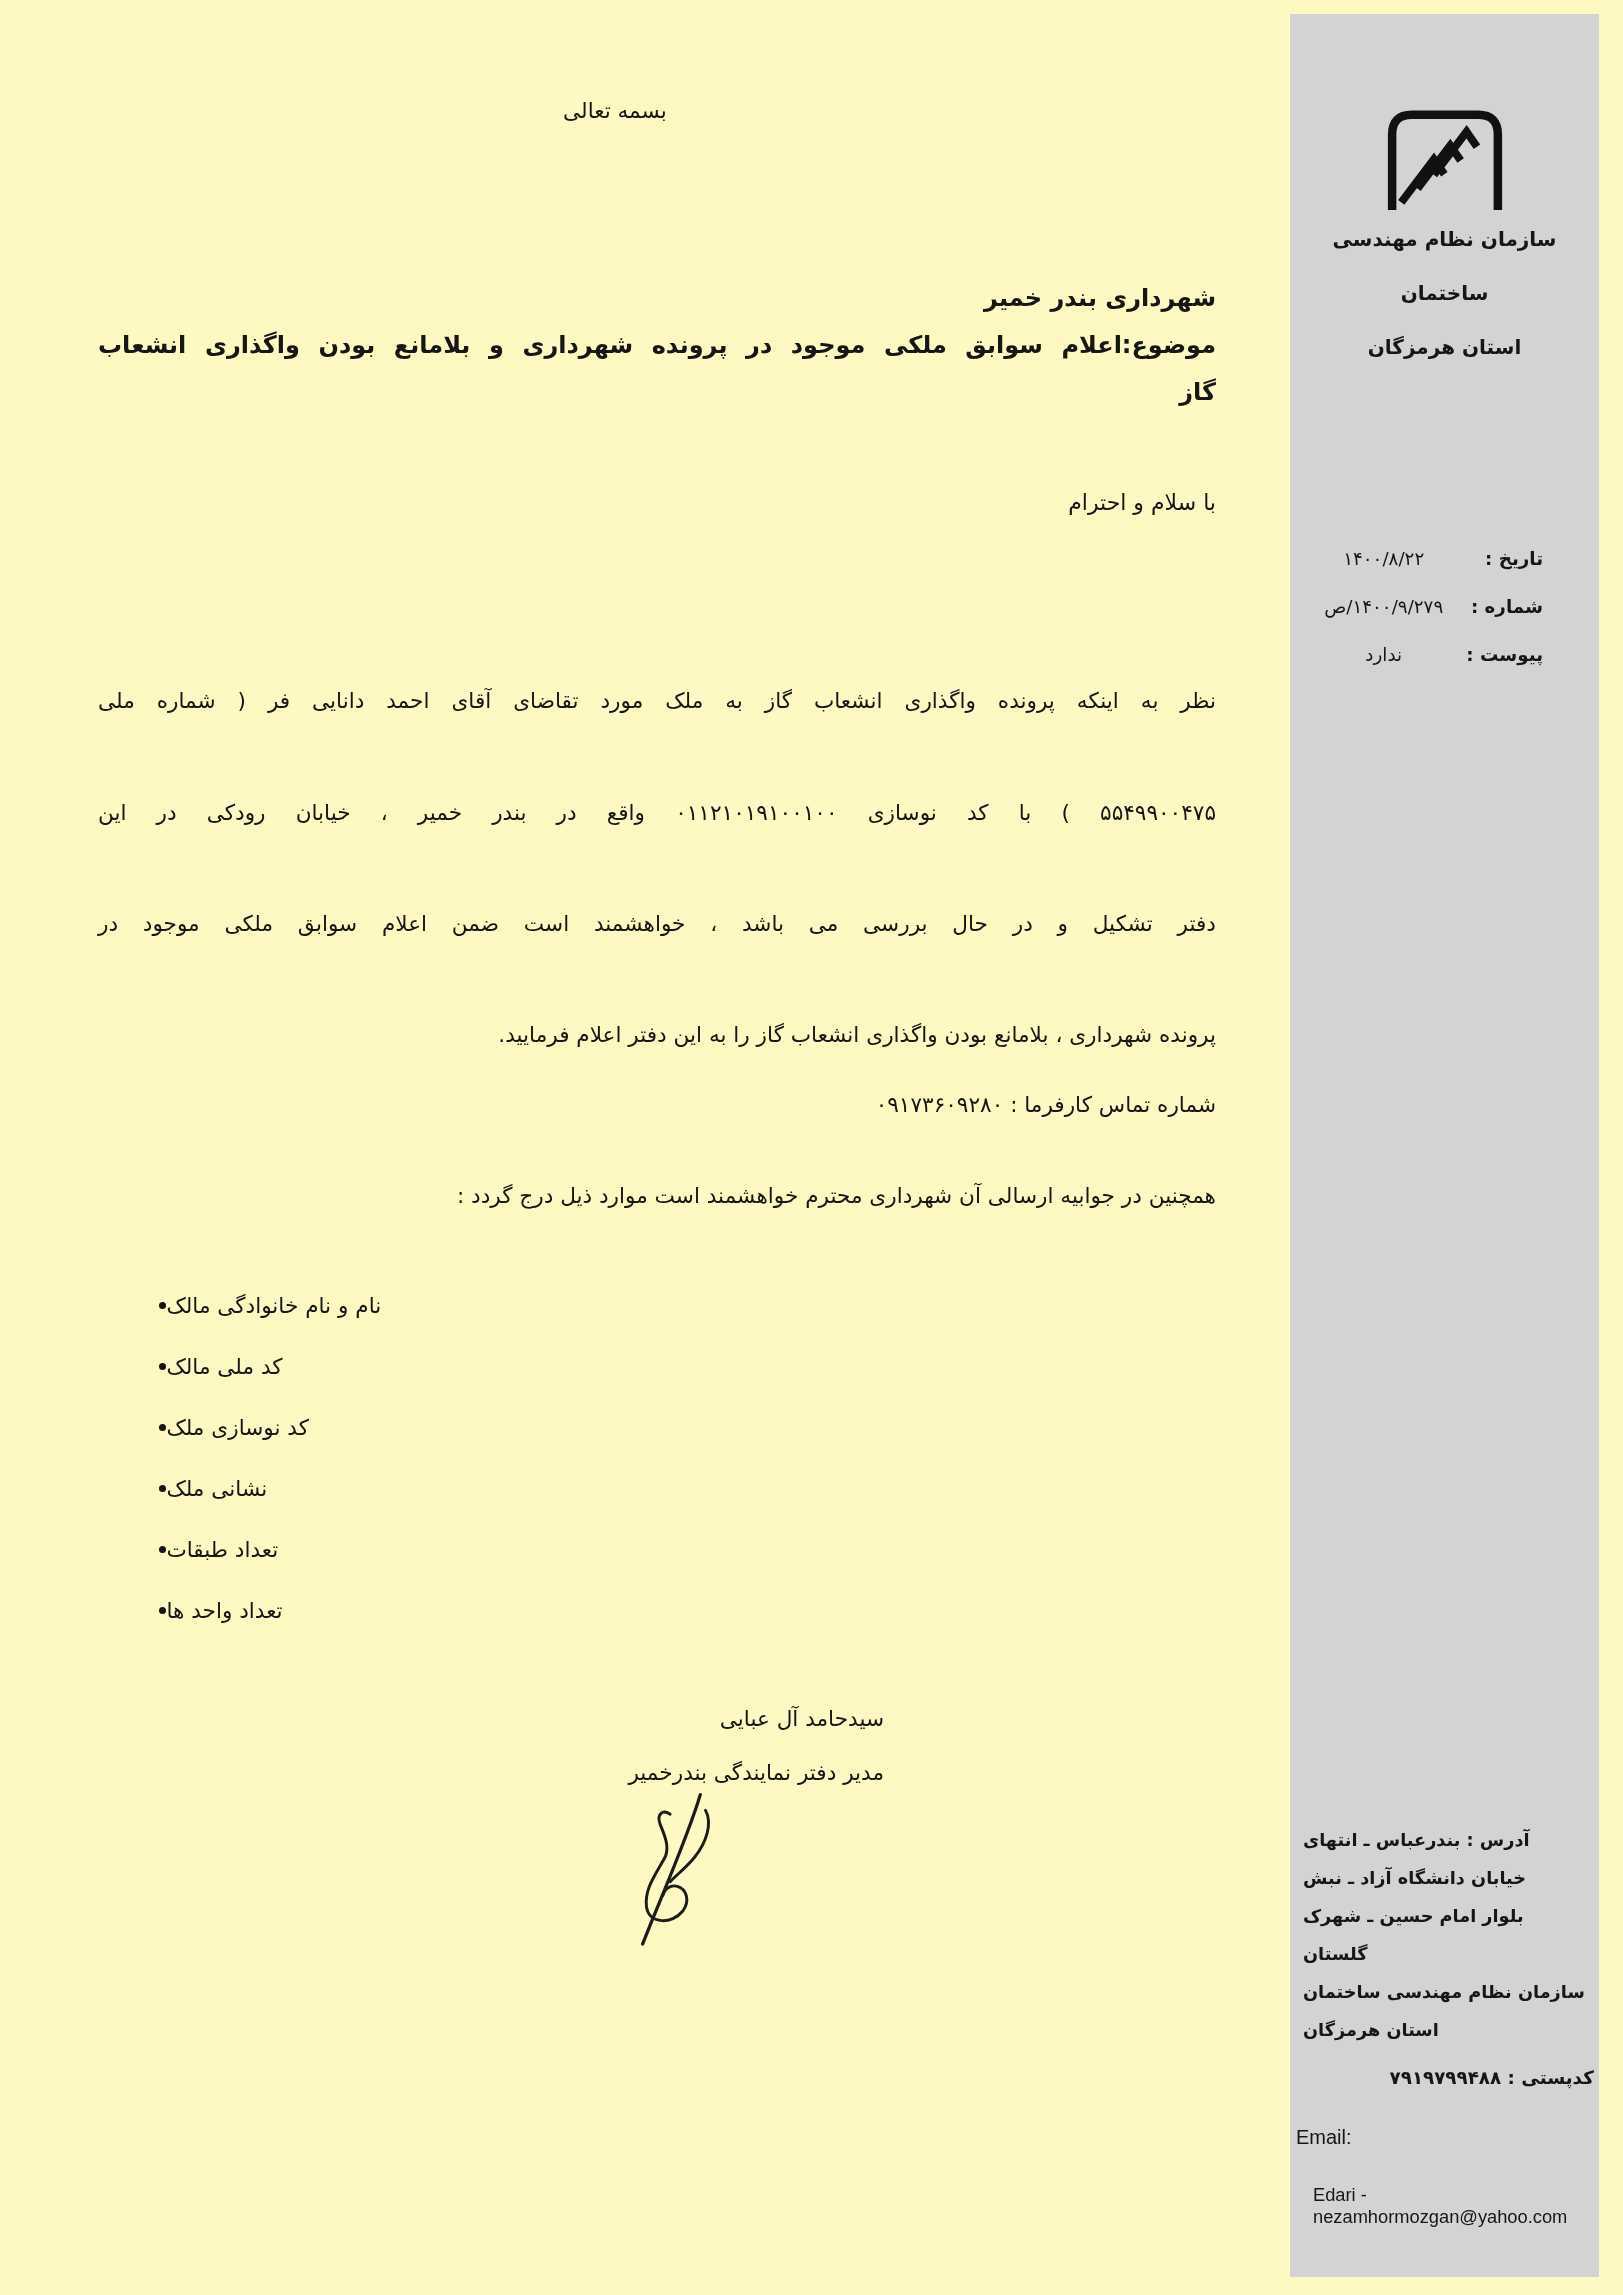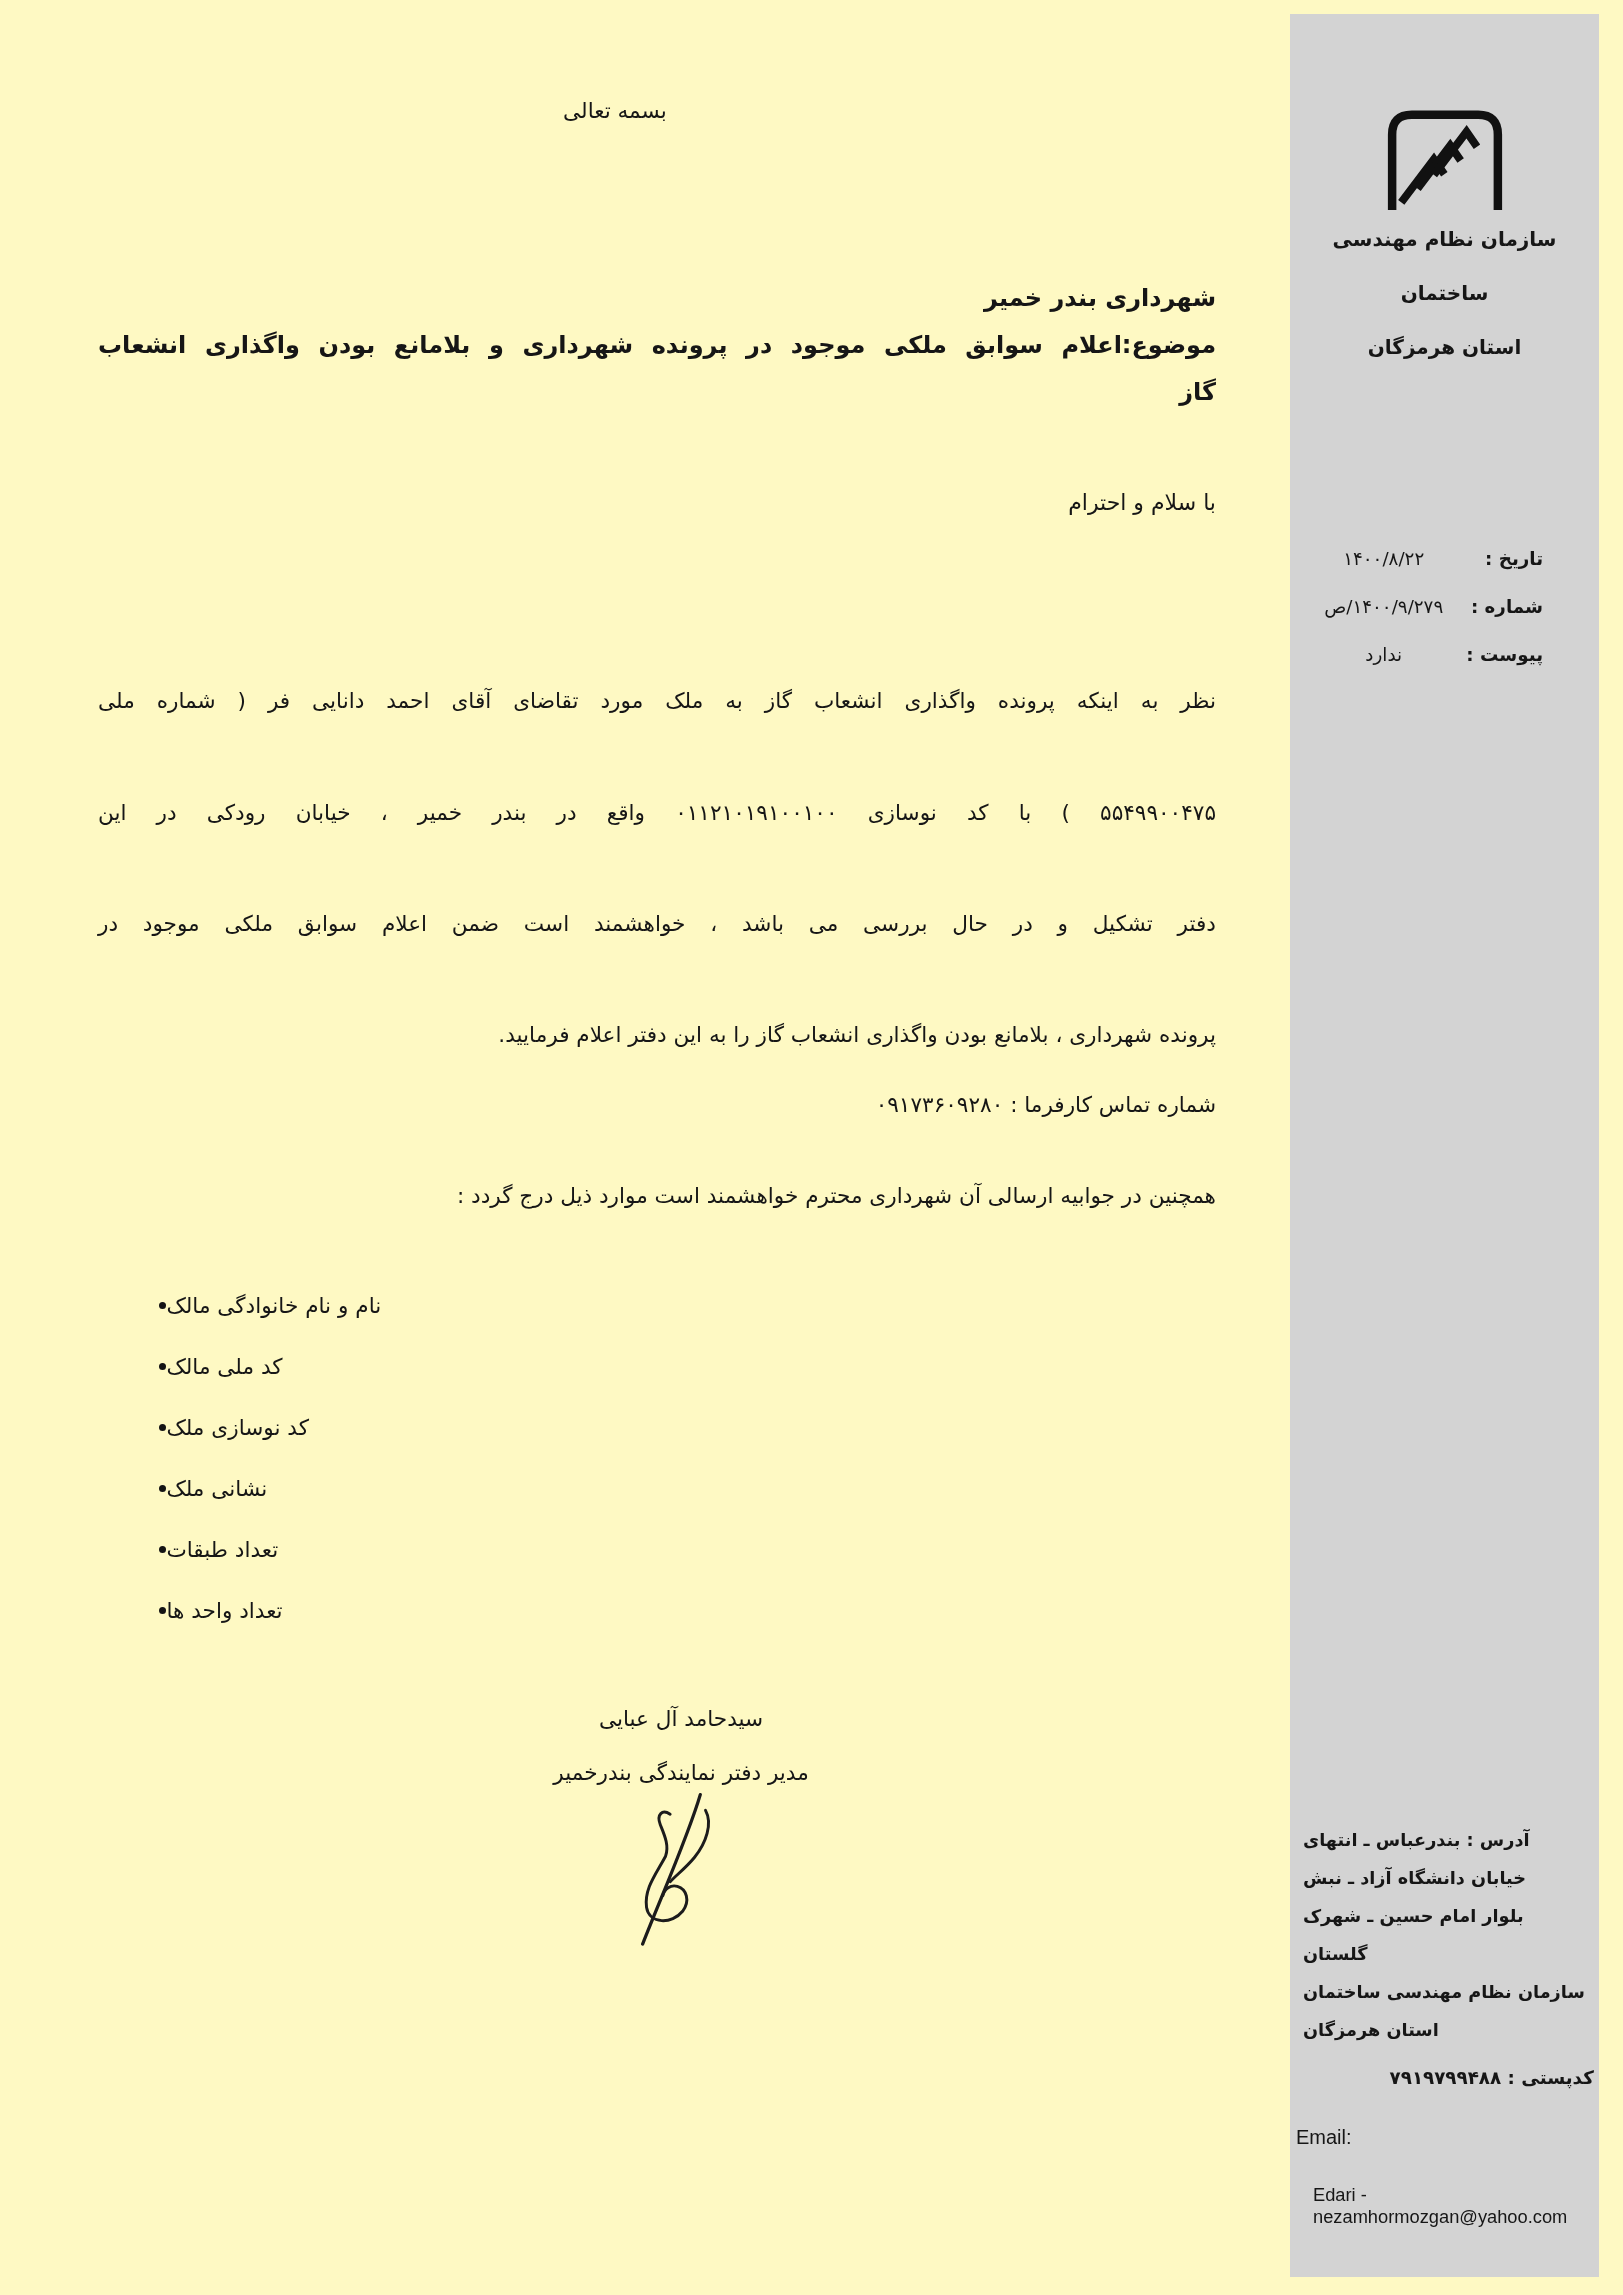--- a/index.html
+++ b/index.html
@@ -20,21 +20,21 @@
   .bodyline{font-size:21.6px; line-height:52px; text-align:justify; text-align-last:justify;}
   .bodyline.endline{text-align:right; text-align-last:right;}
   .l1{top:675px;} .l2{top:787px;} .l3{top:898px;} .l4{top:1009px;}
   .u{text-decoration-thickness:2px; text-underline-offset:11px;}
   .phone{top:1092px; font-size:21.6px; text-align:right;}
   .request{top:1183px; font-size:21.6px; text-align:right;}
   .bullets{top:1275px; right:903px; width:589px;}
   .bullet-item{display:flex; flex-direction:row-reverse; align-items:center;
     justify-content:flex-start; height:61px; font-size:21.6px;}
   .dot{width:7.9px; height:7.9px; border-radius:50%; background:#141414; margin:0 0 0 27.5px; flex:0 0 7.9px;}
-  .sig{top:1692px; left:478px; width:406px; text-align:center; font-size:21.6px; line-height:54px;}
+  .sig{top:1692px; left:478px; width:406px; font-size:21.6px; line-height:54px;}
   .sig-svg{top:1792px; left:632px;}
   
   .sidebar{left:1290px; top:14.4px; width:309px; height:2263px; background:#d3d3d3;}
   .sb{position:absolute; left:0; width:100%;}
   .logo-wrap{top:90px; text-align:center;}
   .orgname{top:198px; font-weight:bold; font-size:20px; line-height:54px; text-align:center;}
   .fields{top:520px; padding:0 56px 0 16.4px; box-sizing:border-box;}
   .frow{display:flex; flex-direction:row; direction:rtl; align-items:center; height:48px; font-size:18.3px;}
   .flabel{font-weight:bold; width:82px; text-align:right;}
   .fvalue{flex:1; text-align:center;}

